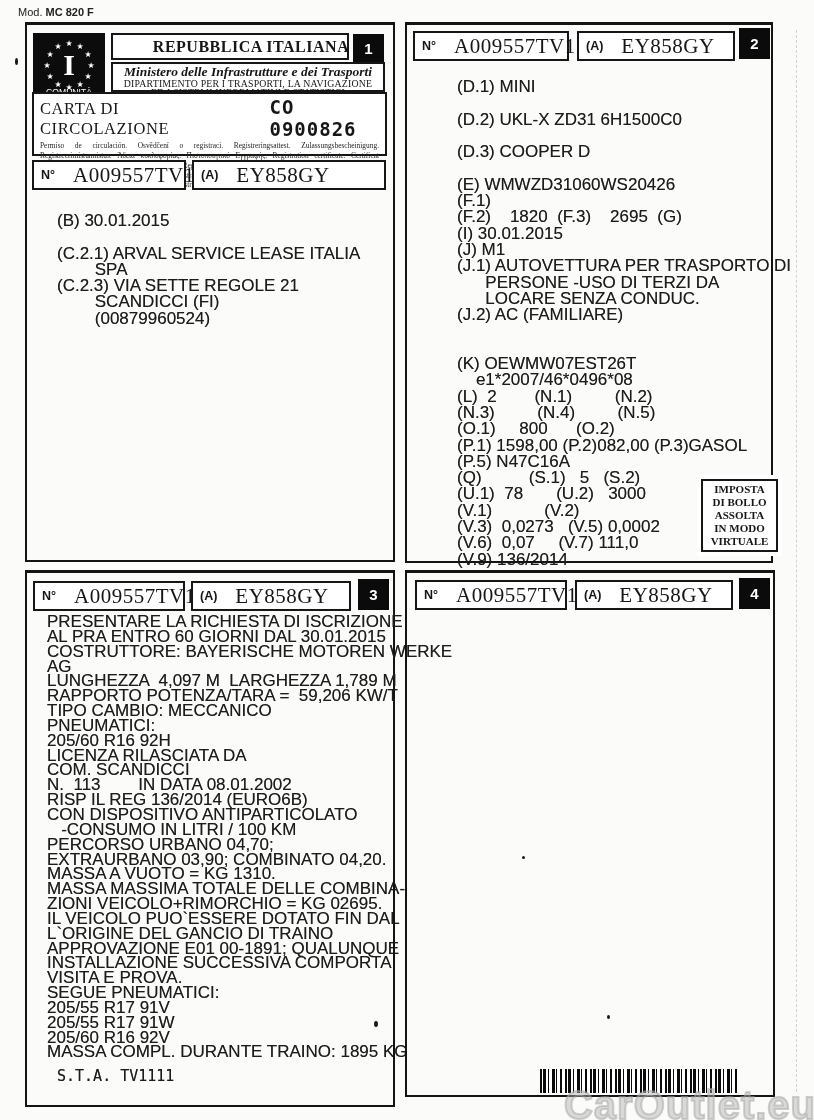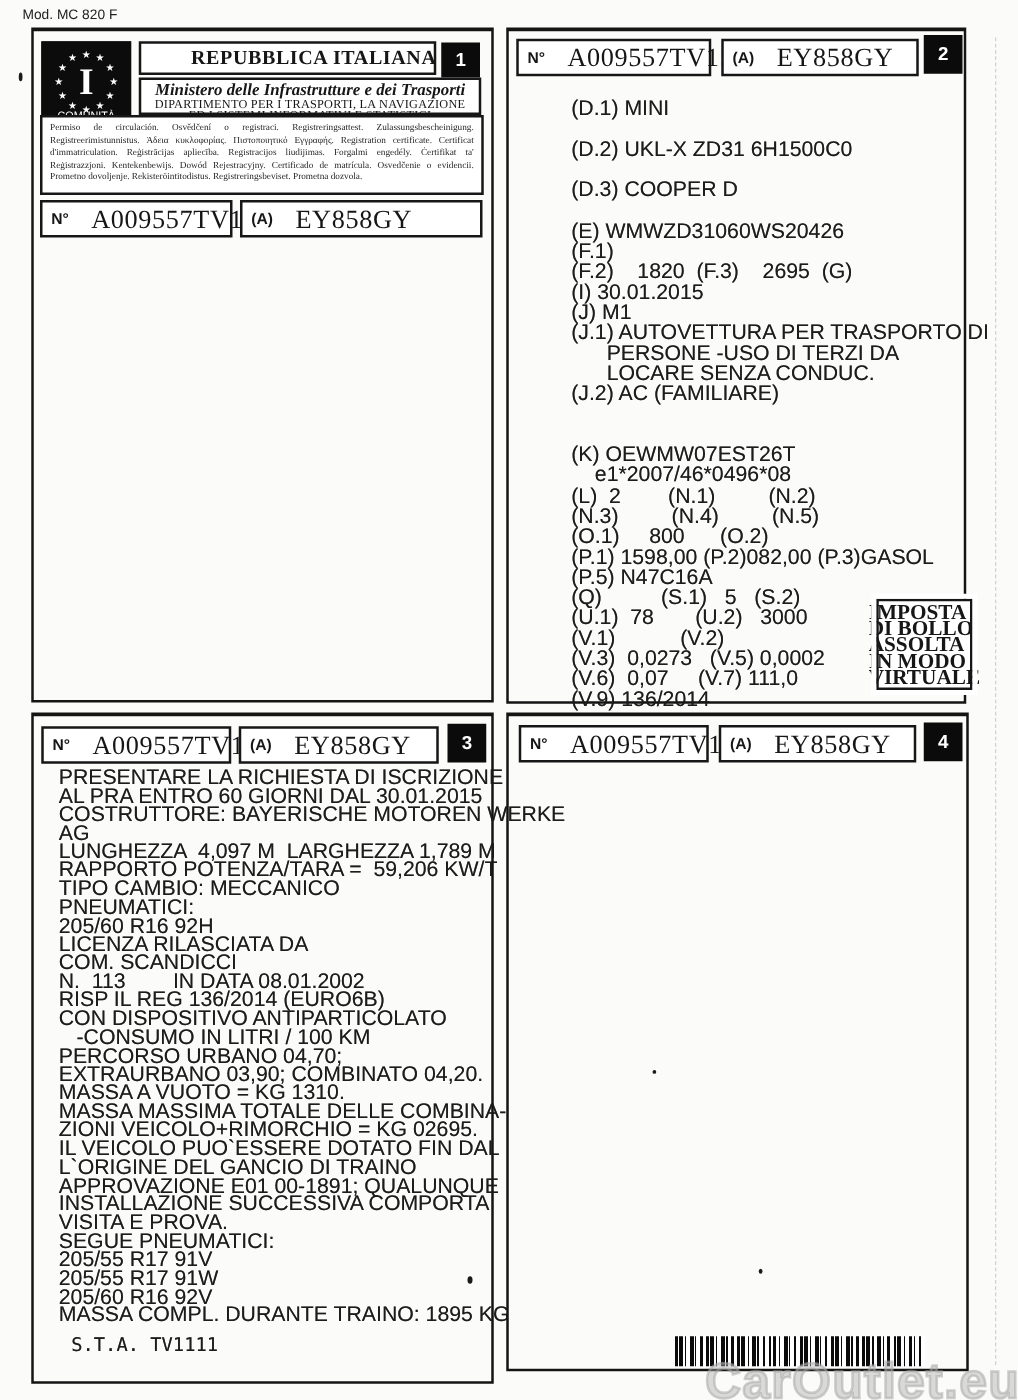--- a/index.html
+++ b/index.html
@@ -8,21 +8,21 @@
     position:relative;
     background:#fbfbf9;
     font-family:"Liberation Sans", sans-serif;
     color:#161616;
     overflow:hidden;
   }
   .mod-line {
     position:absolute; left:18px; top:6px;
     font-size:11px; color:#222;
   }
-  .mod-line b { font-weight:normal; }
+  .mod-line b { font-weight:bold; }
   .quad {
     position:absolute;
     border:2px solid #141414;
     border-top-width:3px;
     background:transparent;
   }
   #quad1 { left:25px;  top:22px;  width:370px; height:540px; }
   #quad2 { left:405px; top:22px;  width:368px; height:541px; }
   #quad3 { left:25px;  top:570px; width:370px; height:537px; }
   #quad4 { left:405px; top:570px; width:370px; height:527px; }
@@ -115,21 +115,21 @@
   }
 
   
   .stamp-box {
     position:absolute; left:294px; top:454px; width:77px; height:73px;
     border:2px solid #161616; outline:4px solid #fff; background:#fff;
     display:flex; align-items:center; justify-content:center;
   }
   .stamp-text {
     font-family:"Liberation Serif", serif; font-weight:bold;
-    font-size:17px; line-height:13px; text-align:left; white-space:pre-line;
+    font-size:11px; line-height:13px; text-align:center; white-space:pre-line;
   }
 
   
   .barcode {
     position:absolute; left:133px; top:496px; width:200px; height:24px;
     background:repeating-linear-gradient(90deg,
       #0a0a0a 0 2px, #fff 2px 3px,
       #0a0a0a 3px 6px, #fff 6px 8px,
       #0a0a0a 8px 9px, #fff 9px 12px,
       #0a0a0a 12px 15px, #fff 15px 16px,
@@ -196,32 +196,43 @@
 
   <div class="pagenum-box">1</div>
 
   <div class="hdr-box ministry-box">
     <div class="ministry-title">Ministero delle Infrastrutture e dei Trasporti</div>
     <div class="ministry-sub">DIPARTIMENTO PER I TRASPORTI, LA NAVIGAZIONE</div>
     <div class="ministry-sub">ED I SISTEMI INFORMATIVI E STATISTICI</div>
   </div>
 
   <div class="carta-box">
+    <div class="carta-title-row">
+      <span class="carta-title">CARTA DI CIRCOLAZIONE</span>
+      <span class="carta-number">CO 0900826</span>
+    </div>
     <div class="multilingual">Permiso de circulación. Osvědčení o registraci. Registreringsattest. Zulassungsbescheinigung. Registreerimistunnistus. Άδεια κυκλοφορίας. Πιστοποιητικό Εγγραφής. Registration certificate. Certificat d'immatriculation. Reģistrācijas apliecība. Registracijos liudijimas. Forgalmi engedély. Ċertifikat ta' Reġistrazzjoni. Kentekenbewijs. Dowód Rejestracyjny. Certificado de matrícula. Osvedčenie o evidencii. Prometno dovoljenje. Rekisteröintitodistus. Registreringsbeviset. Prometna dozvola.</div>
   </div>
 
   <div class="id-box n-box">
     <span class="id-label">N°</span>
     <span class="id-value">A009557TV15</span>
   </div>
   <div class="id-box a-box">
     <span class="id-label">(A)</span>
     <span class="id-value">EY858GY</span>
   </div>
 
+  <div class="mono-body">(B) 30.01.2015
+
+(C.2.1) ARVAL SERVICE LEASE ITALIA
+        SPA
+(C.2.3) VIA SETTE REGOLE 21
+        SCANDICCI (FI)
+        (00879960524)</div>
 </div>
 
 <div class="quad" id="quad2">
   <div class="id-box n-box">
     <span class="id-label">N°</span>
     <span class="id-value">A009557TV15</span>
   </div>
   <div class="id-box a-box">
     <span class="id-label">(A)</span>
     <span class="id-value">EY858GY</span>

